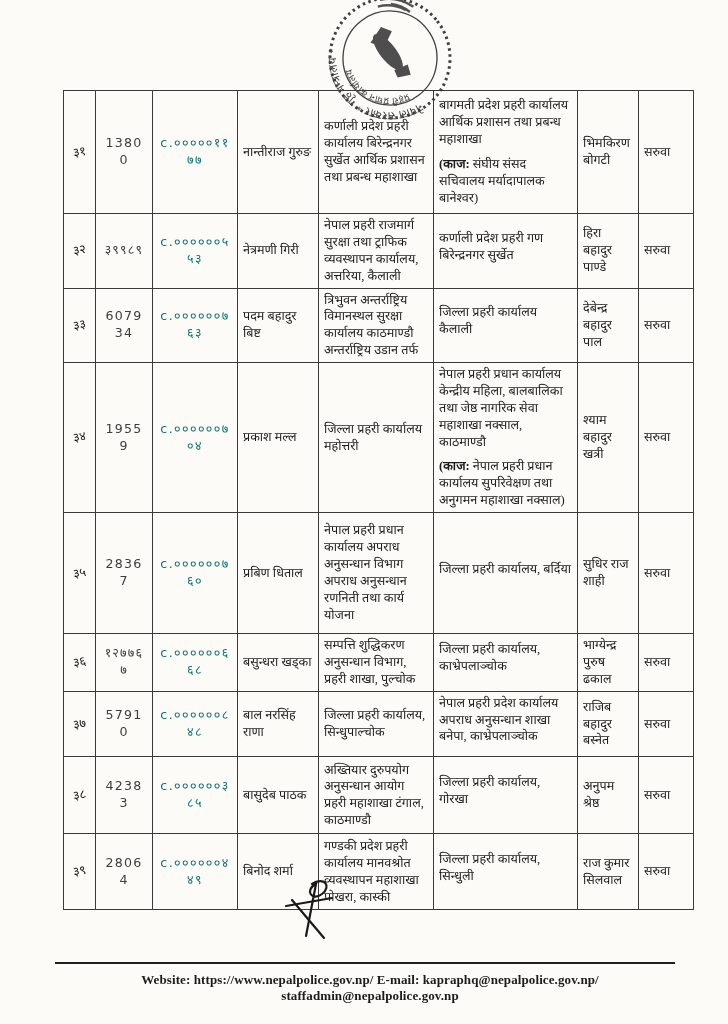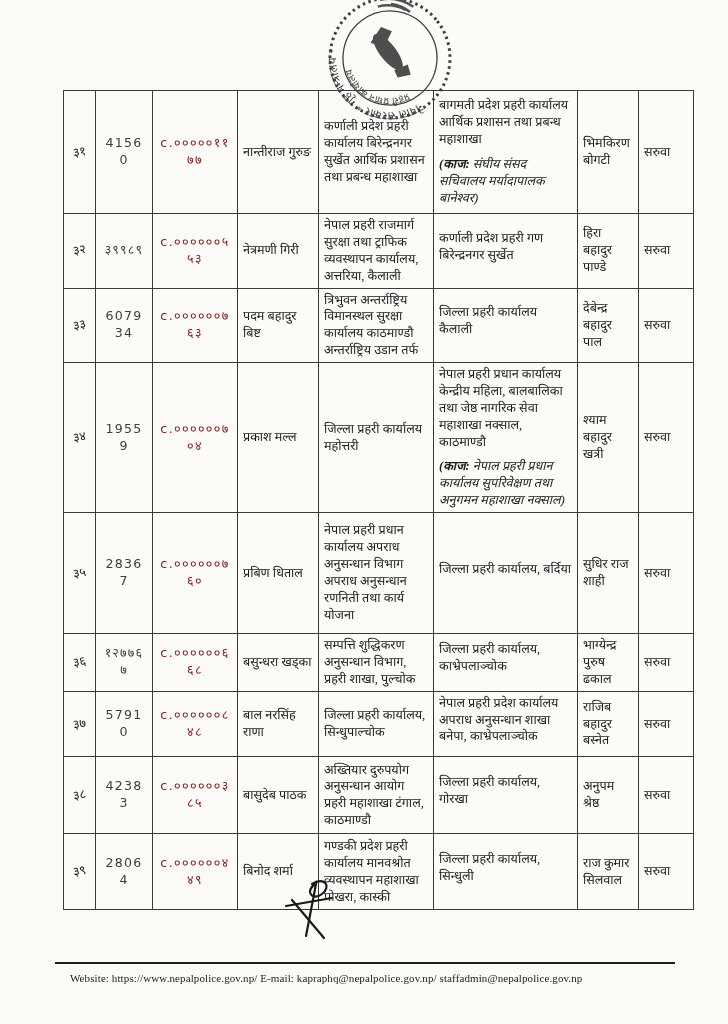--- a/index.html
+++ b/index.html
@@ -24,39 +24,39 @@
     border:1.4px solid #3a3a3a;
     vertical-align:middle;
     padding:3px 5px;
     font-size:12.6px;line-height:1.34;
     word-wrap:break-word;
   }
   td.c-sn{text-align:center;font-size:13px;}
   td.c-sn span{display:inline-block;transform:rotate(-12deg);}
   td.c-num{text-align:center;font-size:9.5px;letter-spacing:1.2px;color:#3d3d3d;
            font-family:"DejaVu Sans","Liberation Sans",sans-serif;}
-  td.c-code{text-align:center;font-size:9.5px;letter-spacing:1.4px;color:#7f1d1d;
+  td.c-code{text-align:center;font-size:9.5px;letter-spacing:1.4px;color:#0f766e;
             font-family:"DejaVu Sans","Liberation Sans",sans-serif;}
   td.c-name{}
   td.c-from{}
   td.c-to{}
   td.c-rec{}
   td.c-act{text-align:left;}
   .kaj{font-weight:bold;}
-  .note{margin-top:8px;font-style:italic;}
+  .note{margin-top:8px;}
 
   
   .signature{position:absolute;left:272px;top:872px;width:80px;height:82px;}
 
   
   .footer-rule{position:absolute;left:55px;top:962px;width:620px;height:2px;
                background:#1f1f1f;}
   .footer-text{position:absolute;left:70px;top:972px;width:600px;
-               font-size:11px;font-weight:normal;letter-spacing:.1px;
-               font-family:"Liberation Serif","DejaVu Serif",serif;}
+               font-size:13px;font-weight:bold;letter-spacing:.1px;
+               font-family:"Liberation Serif","DejaVu Serif",serif;text-align:center;}
 </style>
 </head>
 <body>
 
 <div class="page">
 
   <svg class="stamp" viewBox="0 0 180 160" xmlns="http://www.w3.org/2000/svg">
     <g transform="rotate(-38 90 72)" fill="none" stroke="#262626">
       <circle cx="90" cy="72" r="60" stroke-width="3" stroke-dasharray="2.5 3.5"></circle>
       <circle cx="90" cy="72" r="47" stroke-width="1.3"></circle>
@@ -93,21 +93,21 @@
       <col style="width:81px">
         <col style="width:115px">
         <col style="width:144px">
       <col style="width:61px">
         <col style="width:55px">
     </colgroup>
     <tbody>
 
       <tr style="height:123px">
         <td class="c-sn"><span>३१</span></td>
-        <td class="c-num">41560</td>
+        <td class="c-num">13800</td>
         <td class="c-code">c.०००००११७७</td>
         <td class="c-name">नान्तीराज गुरुङ</td>
         <td class="c-from">कर्णाली प्रदेश प्रहरी कार्यालय बिरेन्द्रनगर सुर्खेत आर्थिक प्रशासन तथा प्रबन्ध महाशाखा</td>
         <td class="c-to">
           <div>बागमती प्रदेश प्रहरी कार्यालय आर्थिक प्रशासन तथा प्रबन्ध महाशाखा</div>
           <div class="note"><span class="kaj">(काज:</span><span> संघीय संसद सचिवालय मर्यादापालक बानेश्वर)</span></div>
         </td>
         <td class="c-rec">भिमकिरण बोगटी</td>
         <td class="c-act">सरुवा</td>
       </tr>

